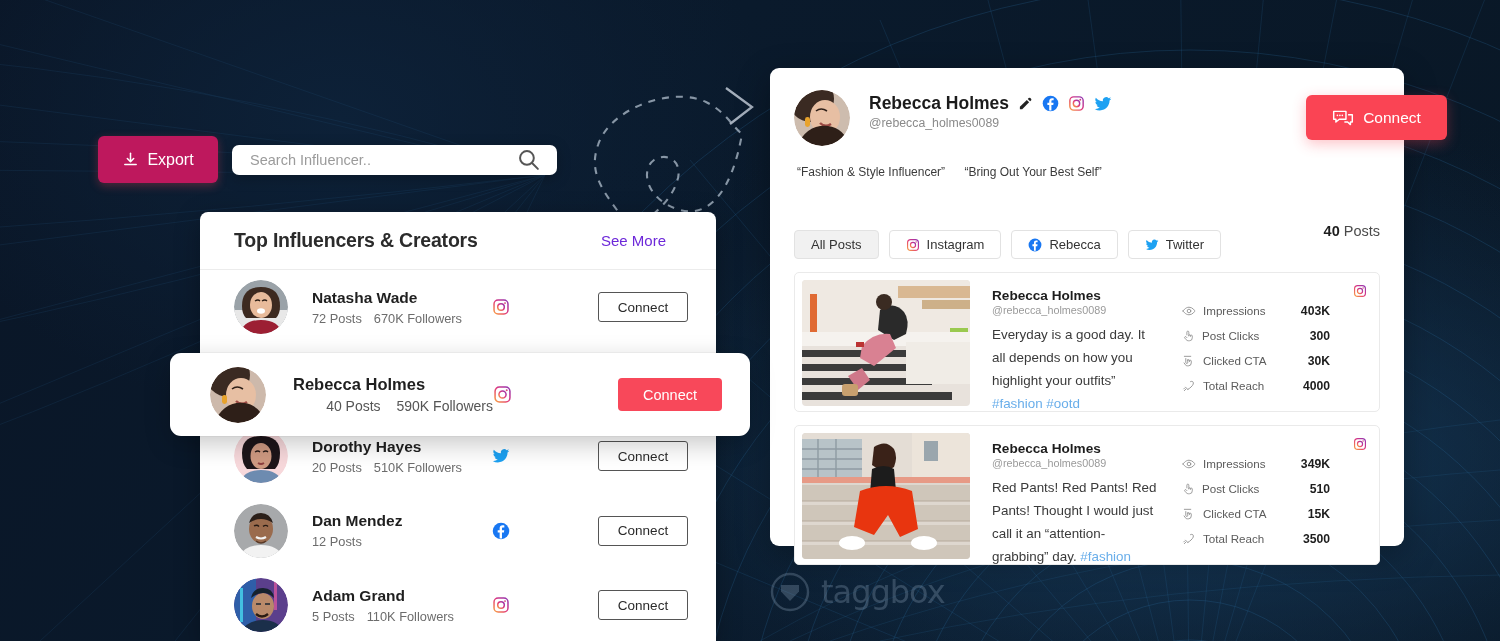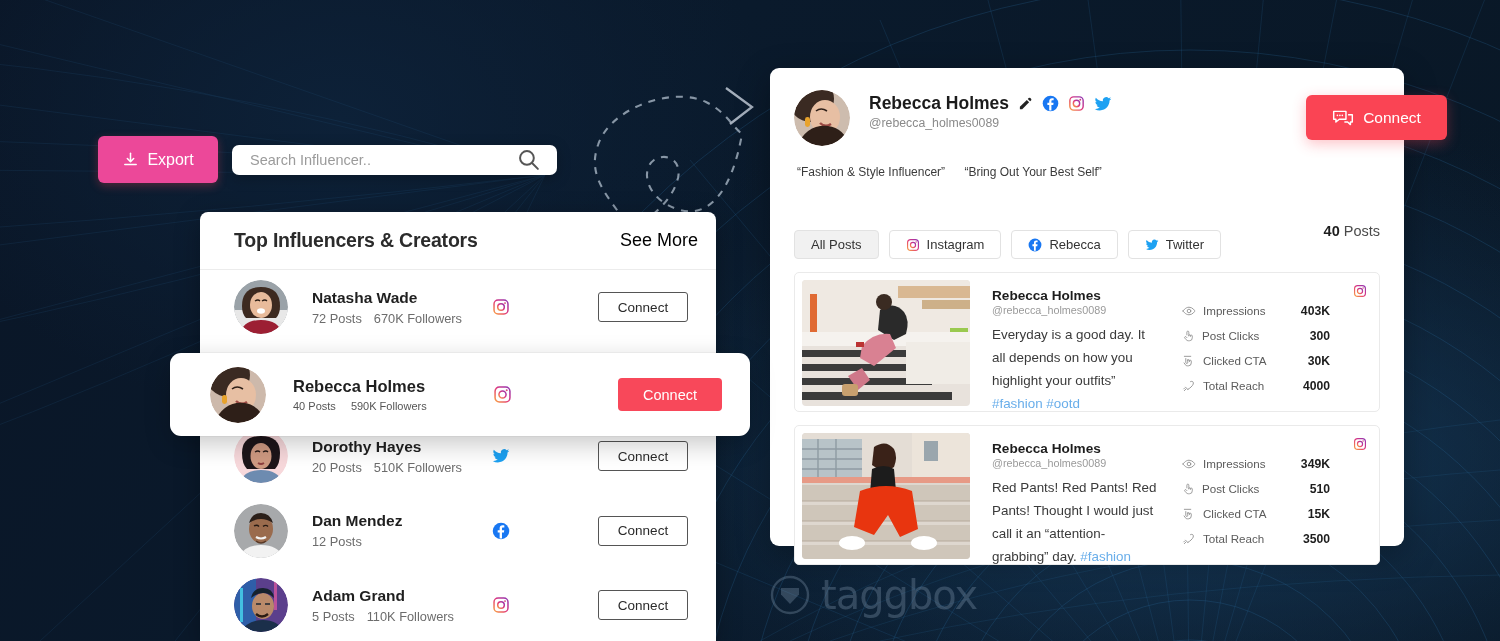--- a/index.html
+++ b/index.html
@@ -29,21 +29,21 @@
 
   
   #topbar {
     position: absolute;
     left: 98px; top: 136px;
     display: flex; align-items: center; gap: 14px;
     z-index: 6;
   }
   .export-btn {
     width: 120px; height: 47px;
-    background: #ec4899;
+    background: #be185d;
     border: none; border-radius: 6px;
     color: #fff; font-size: 16px;
     display: flex; align-items: center; justify-content: center; gap: 8px;
     cursor: pointer;
     box-shadow: 0 3px 10px rgba(250,68,84,.30);
   }
   .search-wrap {
     width: 325px; height: 30px;
     background: #fff; border-radius: 7px;
     display: flex; align-items: center;
@@ -65,25 +65,25 @@
     width: 516px; height: 430px;
     background: #fff;
     border-radius: 8px 8px 0 0;
     box-shadow: 0 6px 26px rgba(0,0,0,.28);
     overflow: hidden;
     z-index: 4;
   }
   .lc-header {
     height: 58px;
     display: flex; align-items: center; justify-content: space-between;
-    padding: 0 18px 0 34px;
+    padding: 0 50px 0 34px;
     border-bottom: 1px solid #ececec;
   }
   .lc-title { font-size: 19.5px; font-weight: bold; color: #2b2b2b; letter-spacing: -.2px; }
-  .lc-seemore { font-size: 18px; color: #000000; cursor: pointer; }
+  .lc-seemore { font-size: 15px; color: #6d28d9; cursor: pointer; }
 
   .inf-row {
     height: 74.5px;
     display: flex; align-items: center;
     padding: 0 28px 0 34px;
   }
   .inf-av {
     width: 54px; height: 54px; border-radius: 50%;
     flex: 0 0 54px; overflow: hidden; position: relative;
   }
@@ -109,21 +109,21 @@
     background: #fff;
     border-radius: 11px;
     box-shadow: 0 8px 26px rgba(0,0,0,.22), 0 0 0 1px rgba(0,0,0,.03);
     display: flex; align-items: center;
     padding: 0 28px 0 40px;
     z-index: 7;
   }
   #highlight-row .inf-av { width: 56px; height: 56px; flex-basis: 56px; }
   #highlight-row .inf-meta { margin-left: 27px; width: 200px; }
   #highlight-row .inf-name { font-size: 16.5px; }
-  #highlight-row .inf-stats { font-size: 11px; color: #555; }
+  #highlight-row .inf-stats { font-size: 14px; color: #555; text-align: right; }
   .connect-filled {
     margin-left: auto;
     width: 104px; height: 33px;
     background: #f8485a; border: none; border-radius: 4px;
     color: #fff; font-size: 14.5px; cursor: pointer;
     font-family: "Liberation Sans", sans-serif;
   }
 
   
   #right-card {
@@ -197,21 +197,21 @@
   .mval { margin-left: auto; font-size: 12.2px; font-weight: bold; color: #1d1d1d; }
   .post-soc { position: absolute; right: 12px; top: 11px; }
 
   
   #watermark {
     position: absolute; left: 770px; top: 572px;
     display: flex; align-items: center; gap: 11px;
     opacity: .30; z-index: 2;
   }
   #watermark .wm-text {
-    font-size: 40px; color: #8fa6bd; letter-spacing: -1px;
+    font-size: 32px; color: #8fa6bd; letter-spacing: -1px;
     font-family: "DejaVu Sans", sans-serif;
   }
   .ico { display: inline-flex; align-items: center; }
 </style>
 </head>
 <body>
 
 <div id="bg-layer"></div>
 <svg id="bg-svg" viewBox="0 0 1500 641" preserveAspectRatio="none">
   <defs>

